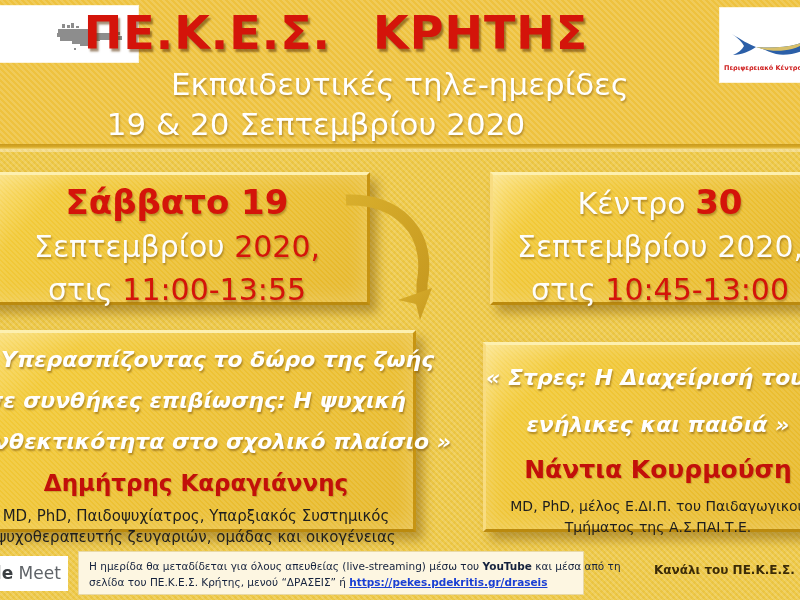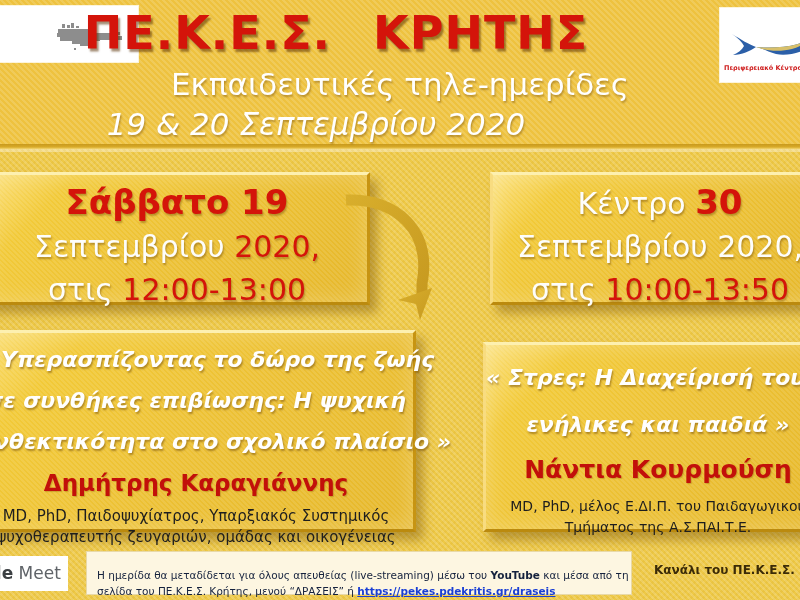--- a/index.html
+++ b/index.html
@@ -58,21 +58,20 @@
   #title-sub{
     position:absolute;left:0;top:66px;width:800px;text-align:center;
     color:#ffffff;font-size:31px;font-weight:400;
     text-shadow:1px 2px 2px rgba(120,80,10,.45);
     font-family:"DejaVu Sans","Liberation Sans",sans-serif;
   }
   #title-dates{
     position:absolute;left:0;top:106px;width:632px;text-align:center;
     color:#ffffff;font-size:31px;font-weight:400;
     text-shadow:1px 2px 2px rgba(120,80,10,.45);
-    font-style:italic;
   }
 
   
   .panel{
     position:absolute;
     background:
       linear-gradient(135deg,#fbe07a 0%,#f2c937 18%,#ecc033 55%,#e6b72a 100%);
     border-top:3px solid #fdf0b0;
     border-left:3px solid #f8dc80;
     border-right:3px solid #c79412;
@@ -129,24 +128,23 @@
     position:absolute;left:-34px;top:556px;width:102px;height:35px;
     background:#ffffff;overflow:hidden;
   }
   #meet-logo .meet-text{
     position:absolute;left:6px;top:7px;font-size:17px;color:#5f6368;
     white-space:nowrap;font-family:"DejaVu Sans","Liberation Sans",sans-serif;
   }
   #meet-logo .g-part{font-weight:bold;color:#3c4043;}
 
   #info-box{
-    position:absolute;left:78px;top:551px;width:546px;height:44px;
+    position:absolute;left:78px;top:551px;width:506px;height:44px;
     background:#fdf6e1;border:1px solid #e8d9a8;box-sizing:border-box;
-    padding:15px 8px 0 10px;
-    margin-left:8px;
+    padding:6px 8px 0 10px;
   }
   .info-line{
     font-size:10.5px;color:#14213d;line-height:16px;white-space:nowrap;
     font-family:"DejaVu Sans","Liberation Sans",sans-serif;
   }
   .info-line b{font-weight:bold;}
   .info-link{
     color:#1a3fd4;font-weight:bold;text-decoration:underline;
   }
   #channel-label{
@@ -206,33 +204,33 @@
   <div id="title-dates">19  &amp;   20 Σεπτεμβρίου  2020</div>
 
   <div class="panel" id="panel-date-left">
     <div class="date-line first">
       <span class="r big">Σάββατο 19</span>
     </div>
     <div class="date-line">
       <span class="w">Σεπτεμβρίου</span><span class="r"> 2020,</span>
     </div>
     <div class="date-line">
-      <span class="w">στις</span><span class="r"> 12:00-13:00</span>
+      <span class="w">στις</span><span class="r"> 11:00-13:55</span>
     </div>
   </div>
 
   <div class="panel" id="panel-date-right">
     <div class="date-line first">
       <span class="w">Κέντρο </span><span class="r big">30</span>
     </div>
     <div class="date-line">
       <span class="w">Σεπτεμβρίου 2020,</span>
     </div>
     <div class="date-line">
-      <span class="w">στις </span><span class="r">10:00-13:50</span>
+      <span class="w">στις </span><span class="r">10:45-13:00</span>
     </div>
   </div>
 
   <svg id="flow-arrow" viewBox="0 0 130 150">
     <defs>
       <linearGradient id="ag" x1="0" y1="0" x2="1" y2="1">
         <stop offset="0%" stop-color="#d8ae2c"></stop>
         <stop offset="100%" stop-color="#c79a20"></stop>
       </linearGradient>
     </defs>

